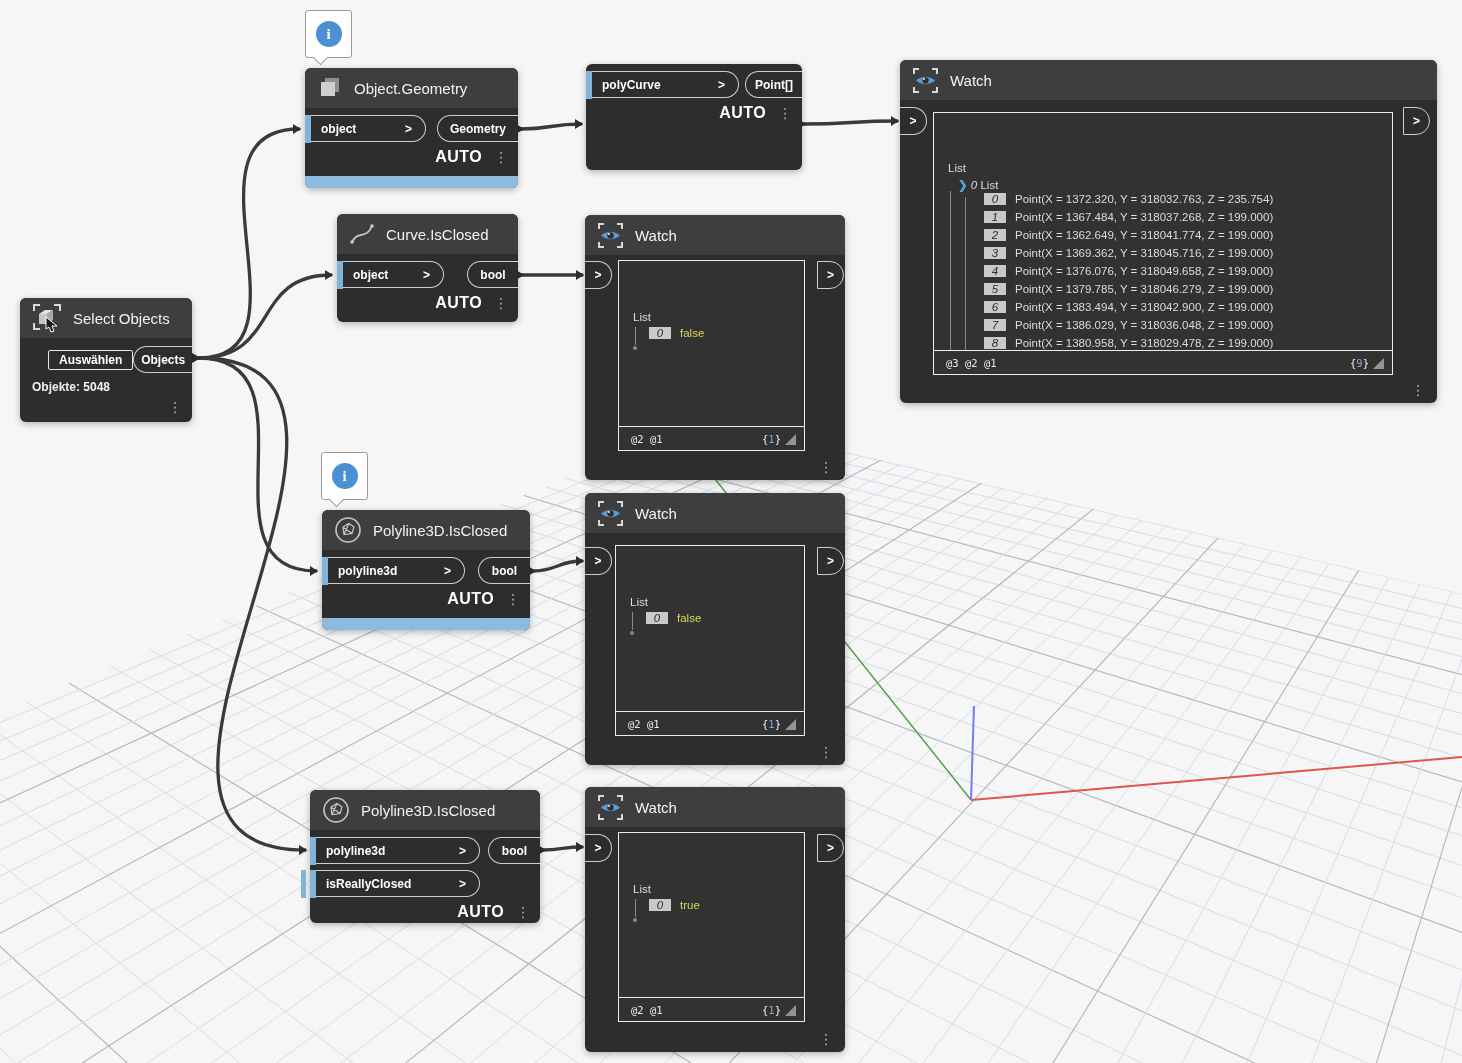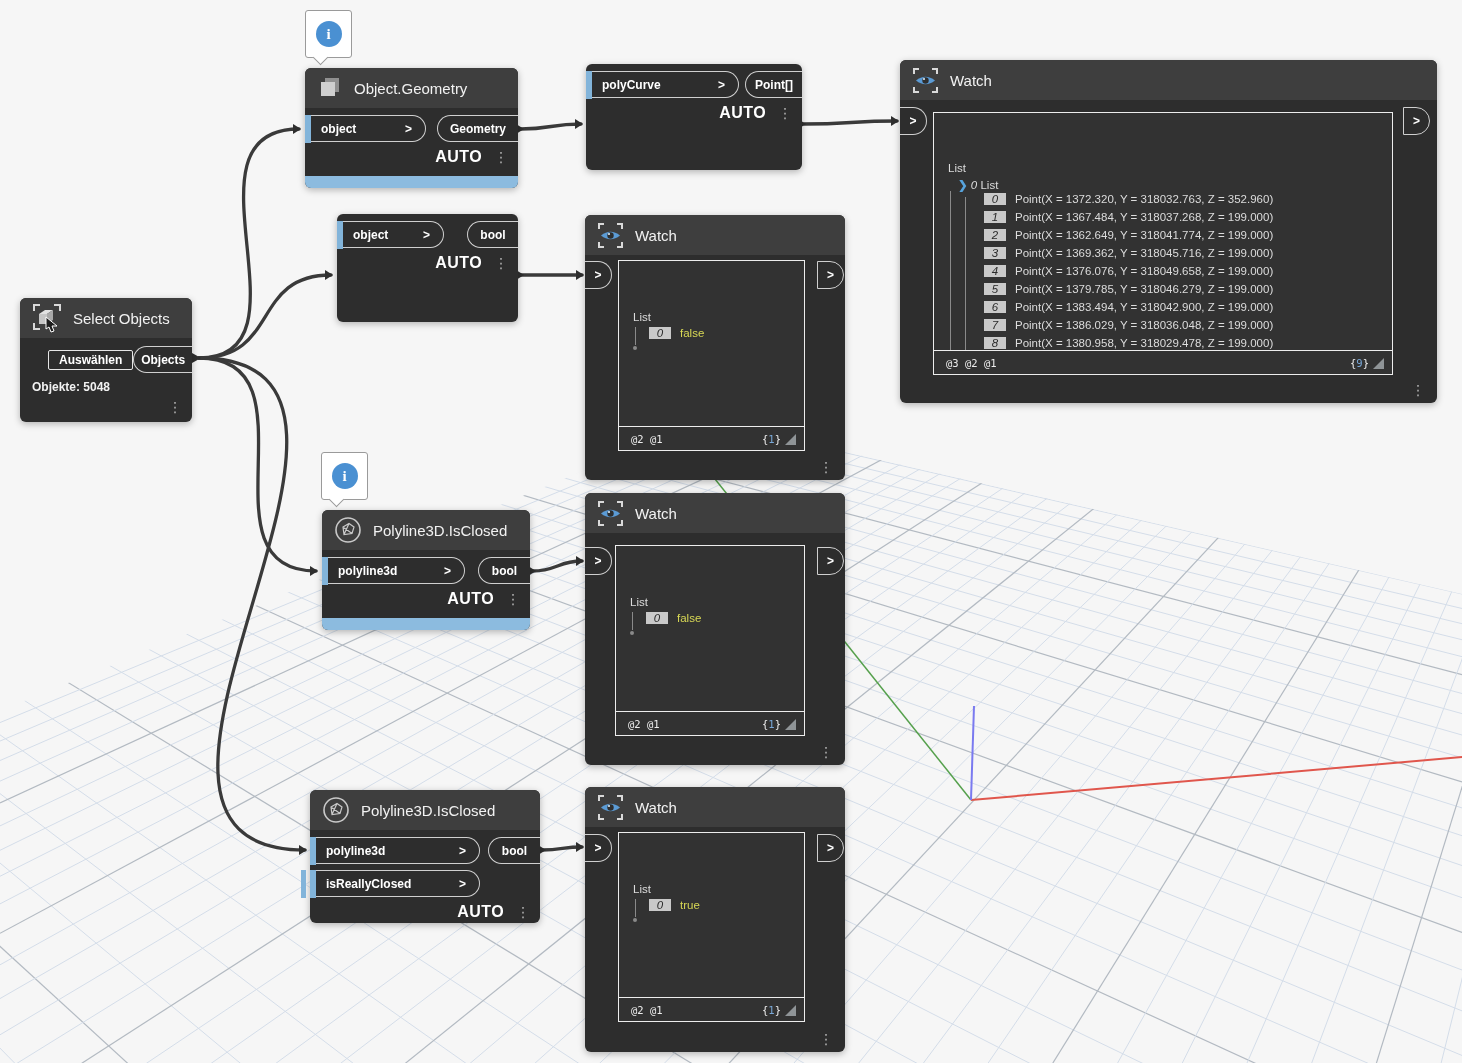--- a/index.html
+++ b/index.html
@@ -244,20 +244,28 @@
       <span>Point[]</span>
     </div>
   </div>
   <div class="lrow">
     <span class="lacing">AUTO</span>
     <span class="menu">⋮</span>
   </div>
 </div>
 
 <div class="node" style="left:337px;top:214px;width:181px;height:108px">
+  <div class="nhead">
+    <svg width="26" height="26" viewBox="0 0 26 26">
+      <path d="M3,21 C9,9 17,19 23,5" fill="none" stroke="#c9c9c9" stroke-width="1.8"></path>
+      <circle cx="3" cy="21" r="1.8" fill="#c9c9c9"></circle>
+        <circle cx="23" cy="5" r="1.8" fill="#c9c9c9"></circle>
+    </svg>
+    <span class="ntitle">Curve.IsClosed</span>
+  </div>
   <div class="prow" style="margin-top:7px">
     <div class="pill-in" style="width:107px">
       <span class="strip"></span>
       <span>object</span>
       <span class="chev">&gt;</span>
     </div>
     <div class="pill-out" style="width:51px">
       <span>bool</span>
     </div>
   </div>
@@ -341,21 +349,21 @@
   <div class="wtab" style="left:503px;top:47px">
     <span>&gt;</span>
   </div>
   <div class="wcontent" style="left:33px;top:52px;width:460px;height:263px">
     <div class="wlist">
       <div class="wrow" style="left:14px;top:5px">List</div>
       <div class="wrow" style="left:24px;top:21px"><span class="xchev">❯</span>&nbsp;<span style="font-style:italic">0</span>&nbsp;<span>List</span></div>
       <div class="vguide" style="left:16px;top:34px;height:206px"></div>
       <div class="vguide" style="left:31px;top:40px;height:200px"></div>
 
-      <div class="wrow" style="left:50px;top:36px"><span class="idx">0</span><span>Point(X = 1372.320, Y = 318032.763, Z = 352.960)</span></div>
+      <div class="wrow" style="left:50px;top:36px"><span class="idx">0</span><span>Point(X = 1372.320, Y = 318032.763, Z = 235.754)</span></div>
       <div class="wrow" style="left:50px;top:54px"><span class="idx">1</span><span>Point(X = 1367.484, Y = 318037.268, Z = 199.000)</span></div>
       <div class="wrow" style="left:50px;top:72px"><span class="idx">2</span><span>Point(X = 1362.649, Y = 318041.774, Z = 199.000)</span></div>
       <div class="wrow" style="left:50px;top:90px"><span class="idx">3</span><span>Point(X = 1369.362, Y = 318045.716, Z = 199.000)</span></div>
       <div class="wrow" style="left:50px;top:108px"><span class="idx">4</span><span>Point(X = 1376.076, Y = 318049.658, Z = 199.000)</span></div>
       <div class="wrow" style="left:50px;top:126px"><span class="idx">5</span><span>Point(X = 1379.785, Y = 318046.279, Z = 199.000)</span></div>
       <div class="wrow" style="left:50px;top:144px"><span class="idx">6</span><span>Point(X = 1383.494, Y = 318042.900, Z = 199.000)</span></div>
       <div class="wrow" style="left:50px;top:162px"><span class="idx">7</span><span>Point(X = 1386.029, Y = 318036.048, Z = 199.000)</span></div>
       <div class="wrow" style="left:50px;top:180px"><span class="idx">8</span><span>Point(X = 1380.958, Y = 318029.478, Z = 199.000)</span></div>
     </div>
     <div class="wfoot">

